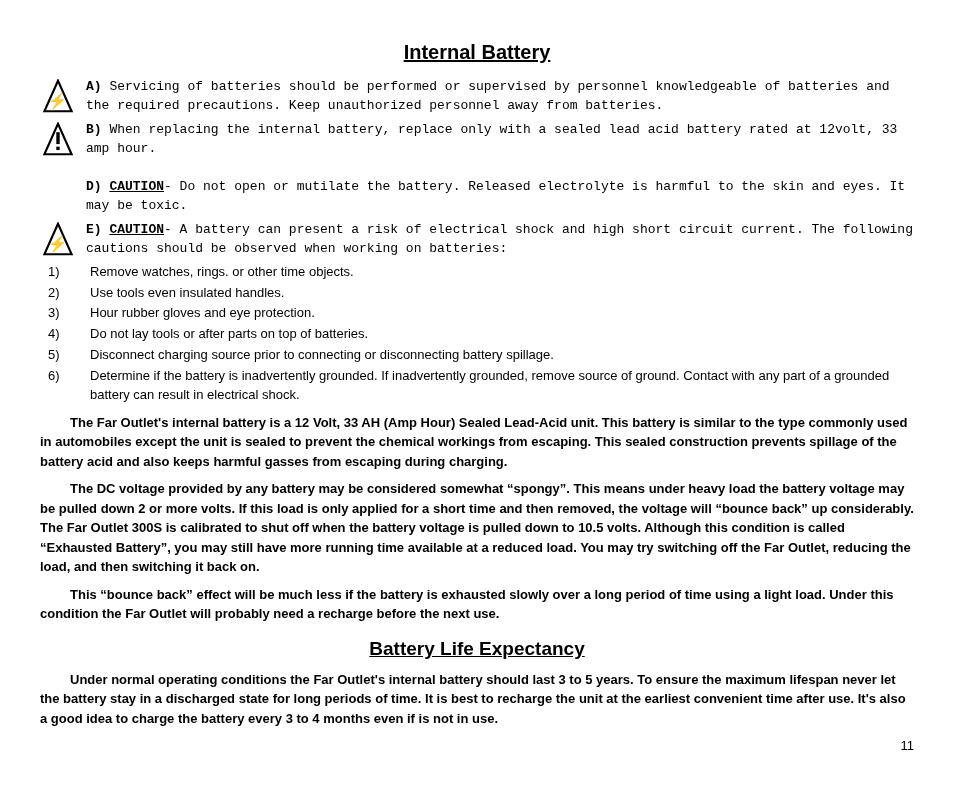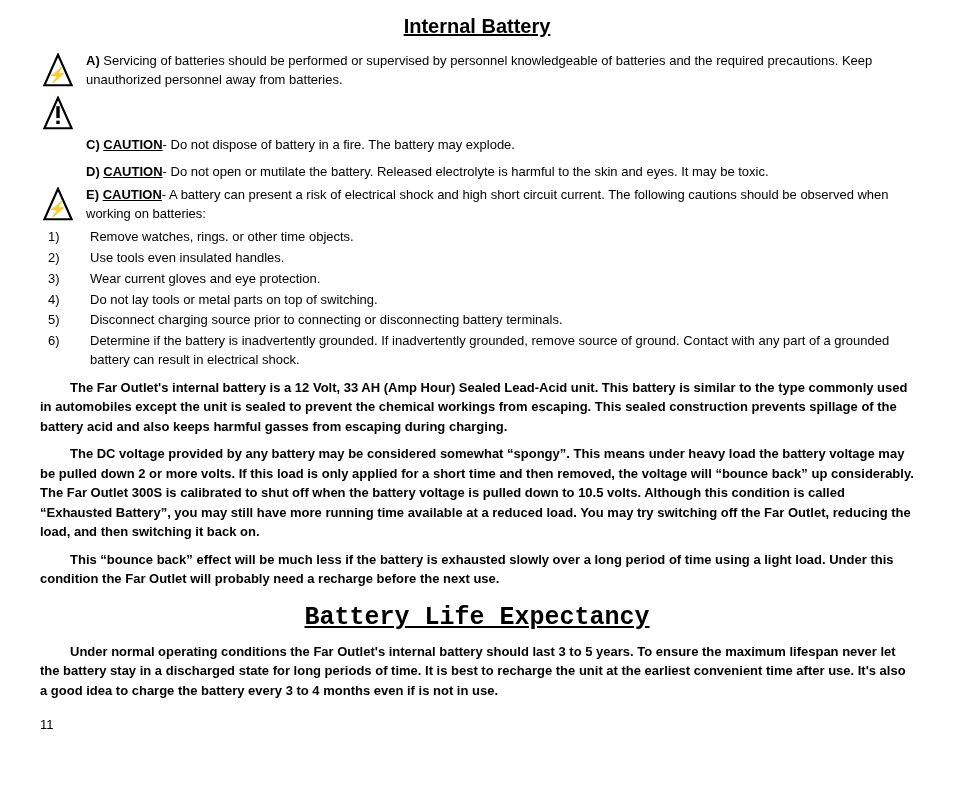--- a/index.html
+++ b/index.html
@@ -17,30 +17,30 @@
       min-height: 786px;
       padding: 15px 40px 20px 40px;
     }
 
     .page-title {
       text-align: center;
       font-size: 20px;
       font-weight: bold;
       text-decoration: underline;
       margin-bottom: 14px;
+      margin-top: 26px;
     }
 
     .section-title {
       text-align: center;
-      font-size: 25px;
+      font-size: 19px;
       font-weight: bold;
       text-decoration: underline;
       margin-bottom: 10px;
       margin-top: 14px;
-      font-family: Liberation Mono, monospace;
     }
 
     .warning-row {
       display: flex;
       align-items: flex-start;
       gap: 10px;
     }
 
     .warning-icon {
       flex-shrink: 0;
@@ -56,20 +56,21 @@
       height: 34px;
     }
 
     .warning-text-col {
       flex: 1;
     }
 
     .warning-item {
       margin-left: 0;
       line-height: 1.45;
+      font-family: Liberation Mono, monospace;
     }
 
     .warning-item + .warning-item {
       margin-top: 3px;
     }
 
     .numbered-list {
       margin-top: 4px;
       margin-bottom: 8px;
     }
@@ -91,22 +92,22 @@
     }
 
     .body-paragraph {
       text-indent: 30px;
       line-height: 1.5;
       margin-bottom: 8px;
       font-weight: bold;
     }
 
     .page-number {
-      text-align: left;
-      margin-top: 17px;
+      text-align: right;
+      margin-top: 10px;
       font-size: 13px;
     }
 
     b {
       font-weight: bold;
     }
   </style>
 </head>
 <body>
 
@@ -125,25 +126,27 @@
 </div>
 
 <div class="warning-row" style="margin-top:5px;">
   <div class="warning-icon">
     <svg viewBox="0 0 40 40" xmlns="http://www.w3.org/2000/svg">
       <polygon points="20,2 4,38 36,38" fill="none" stroke="#000" stroke-width="2.5"></polygon>
       <rect x="18" y="12" width="4" height="14" fill="#000"></rect>
       <rect x="18" y="29" width="4" height="4" fill="#000"></rect>
     </svg>
   </div>
+  <div class="warning-text-col">
+    <p class="warning-item"><b>B)</b> When replacing the internal battery, replace only with a sealed lead acid battery rated at 12volt, 33 amp hour.</p>
+  </div>
 </div>
 
 <div style="margin-top:5px; padding-left: 46px;">
-  <p class="warning-item"><b>C) <u>CAUTION</u></b>- Do not dispose of battery in a fire. The battery may explode.</p>
-  <p class="warning-item" style="margin-top:8px;"><b>D) <u>CAUTION</u></b>- Do not open or mutilate the battery. Released electrolyte is harmful to the skin and eyes. It may be toxic.</p>
+  <p class="warning-item" style="margin-top:20px;"><b>D) <u>CAUTION</u></b>- Do not open or mutilate the battery. Released electrolyte is harmful to the skin and eyes. It may be toxic.</p>
 </div>
 
 <div class="warning-row" style="margin-top:5px;">
   <div class="warning-icon">
     <svg viewBox="0 0 40 40" xmlns="http://www.w3.org/2000/svg">
       <polygon points="20,2 4,38 36,38" fill="none" stroke="#000" stroke-width="2.5"></polygon>
       <text x="20" y="32" text-anchor="middle" font-size="18" font-weight="bold" fill="#000">⚡</text>
     </svg>
   </div>
   <div class="warning-text-col">
@@ -155,29 +158,29 @@
   <div class="numbered-row">
     <span class="num">1)</span>
     <span class="text">Remove watches, rings. or other time objects.</span>
   </div>
   <div class="numbered-row">
     <span class="num">2)</span>
     <span class="text">Use tools even insulated handles.</span>
   </div>
   <div class="numbered-row">
     <span class="num">3)</span>
-    <span class="text">Wear current gloves and eye protection.</span>
+    <span class="text">Hour rubber gloves and eye protection.</span>
   </div>
   <div class="numbered-row">
     <span class="num">4)</span>
-    <span class="text">Do not lay tools or metal parts on top of switching.</span>
+    <span class="text">Do not lay tools or after parts on top of batteries.</span>
   </div>
   <div class="numbered-row">
     <span class="num">5)</span>
-    <span class="text">Disconnect charging source prior to connecting or disconnecting battery terminals.</span>
+    <span class="text">Disconnect charging source prior to connecting or disconnecting battery spillage.</span>
   </div>
   <div class="numbered-row">
     <span class="num">6)</span>
     <span class="text">Determine if the battery is inadvertently grounded. If inadvertently grounded, remove source of ground. Contact with any part of a grounded battery can result in electrical shock.</span>
   </div>
 </div>
 
 <p class="body-paragraph">The Far Outlet's internal battery is a 12 Volt, 33 AH (Amp Hour) Sealed Lead-Acid unit. This battery is similar to the type commonly used in automobiles except the unit is sealed to prevent the chemical workings from escaping. This sealed construction prevents spillage of the battery acid and also keeps harmful gasses from escaping during charging.</p>
 
 <p class="body-paragraph">The DC voltage provided by any battery may be considered somewhat “spongy”. This means under heavy load the battery voltage may be pulled down 2 or more volts. If this load is only applied for a short time and then removed, the voltage will “bounce back” up considerably. The Far Outlet 300S is calibrated to shut off when the battery voltage is pulled down to 10.5 volts. Although this condition is called “Exhausted Battery”, you may still have more running time available at a reduced load. You may try switching off the Far Outlet, reducing the load, and then switching it back on.</p>

